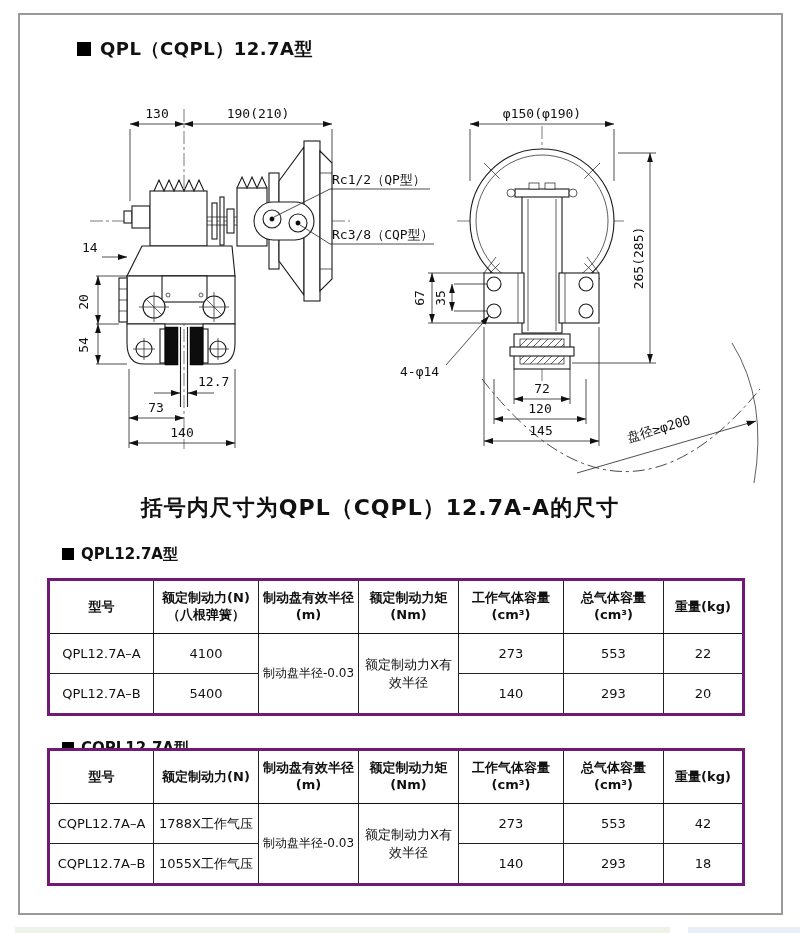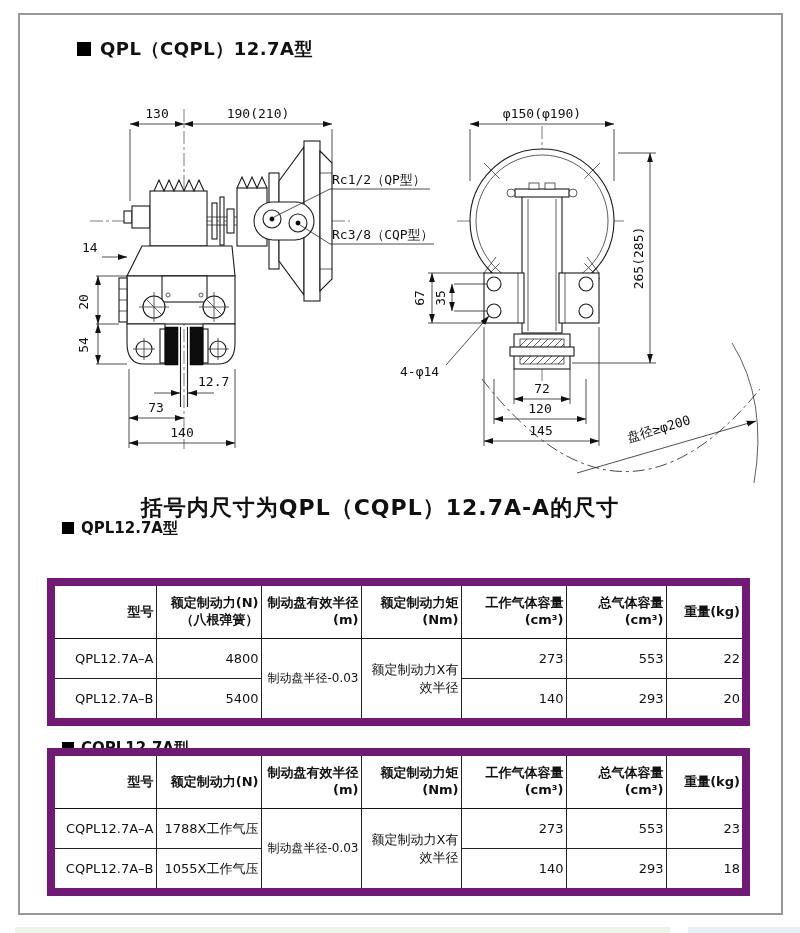--- a/index.html
+++ b/index.html
@@ -6,26 +6,26 @@
     font-family:"DejaVu Sans",sans-serif;color:#111;}
   .page{position:absolute;left:18px;top:13px;width:765px;height:902px;background:#fff;
     border:2px solid #9a9a9a;box-sizing:border-box;}
   .main-title{position:absolute;left:57px;top:22px;font-size:18px;font-weight:bold;letter-spacing:.5px;}
   .bullet{display:inline-block;width:14px;height:14px;background:#000;margin-right:9px;vertical-align:-1px;}
   .bullet.sm{width:12px;height:12px;margin-right:7px;}
   .drawing{position:absolute;left:12px;top:66px;}
   .caption{position:absolute;left:40px;top:478px;width:640px;text-align:center;
     font-size:22px;font-weight:bold;letter-spacing:1px;}
   .section-title{position:absolute;left:42px;font-size:15px;font-weight:bold;}
-  .st1{top:504px;} .st2{top:724px;}
+  .st1{top:530px;} .st2{top:724px;}
   table.spec{position:absolute;left:27px;border-collapse:collapse;table-layout:fixed;width:695px;
     font-size:13px;text-align:center;background:#fff;}
   .t1{top:563px;} .t2{top:733px;}
   table.spec,table.spec td,table.spec th{border:1px solid #222;}
-  table.spec{border:8px solid #701a75;text-align:right;}
+  table.spec{border:3px solid #701a75;}
   table.spec th{font-weight:bold;height:48px;line-height:1.3;padding:2px;border-bottom:1.5px solid #111;}
   table.spec td{height:37px;padding:1px 2px;}
   td.tight{font-size:12px;white-space:nowrap;margin-left:32px;}
   td.wrap{line-height:1.35;}
   
   .ln{stroke:#1a1a1a;stroke-width:1.1;fill:none;}
   .thin{stroke:#1a1a1a;stroke-width:.7;fill:none;}
   .cl{stroke:#444;stroke-width:.7;fill:none;stroke-dasharray:13 3 3 3;}
   .dim{stroke:#222;stroke-width:.8;fill:none;}
   .dsh{stroke:#333;stroke-width:.9;fill:none;stroke-dasharray:12 4 3 4;}
@@ -274,21 +274,21 @@
           </th>
         <th>
             <div>重量(kg)</div>
             <div></div>
           </th>
       </tr>
     </thead>
     <tbody>
       <tr>
         <td>QPL12.7A–A</td>
-        <td>4800</td>
+        <td>4100</td>
         <td class="tight" rowspan="2">制动盘半径-0.03</td>
         <td class="wrap" rowspan="2">额定制动力X有效半径</td>
         <td>273</td>
         <td>553</td>
         <td>22</td>
       </tr>
       <tr>
         <td>QPL12.7A–B</td>
         <td>5400</td>
         <td>140</td>
@@ -345,21 +345,21 @@
       </tr>
     </thead>
     <tbody>
       <tr>
         <td>CQPL12.7A–A</td>
         <td>1788X工作气压</td>
         <td class="tight" rowspan="2">制动盘半径-0.03</td>
         <td class="wrap" rowspan="2">额定制动力X有效半径</td>
         <td>273</td>
         <td>553</td>
-        <td>23</td>
+        <td>42</td>
       </tr>
       <tr>
         <td>CQPL12.7A–B</td>
         <td>1055X工作气压</td>
         <td>140</td>
         <td>293</td>
         <td>18</td>
       </tr>
     </tbody>
   </table>

